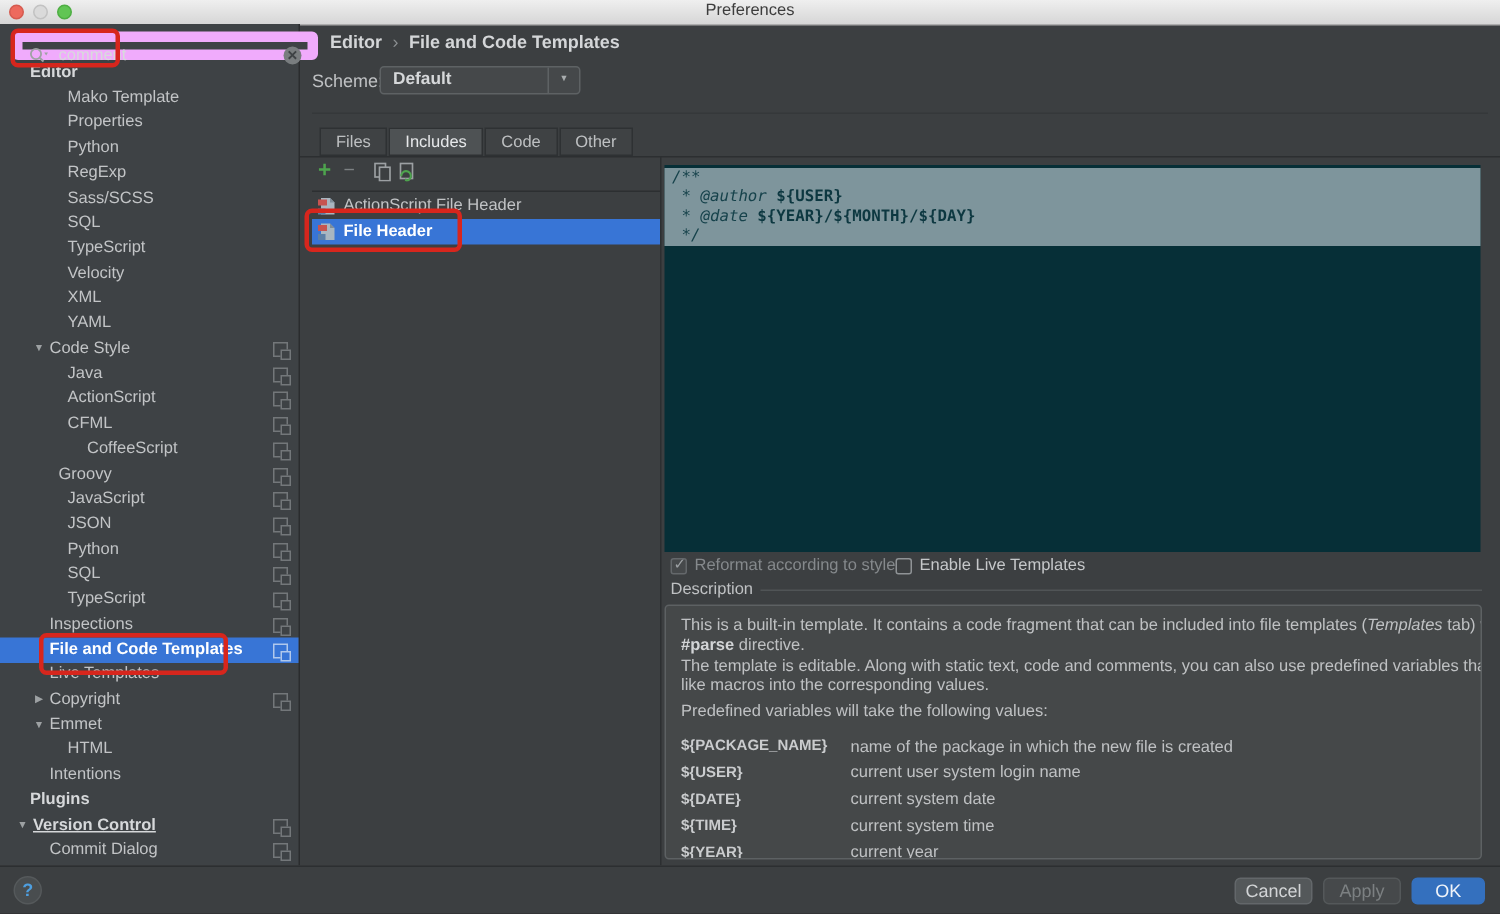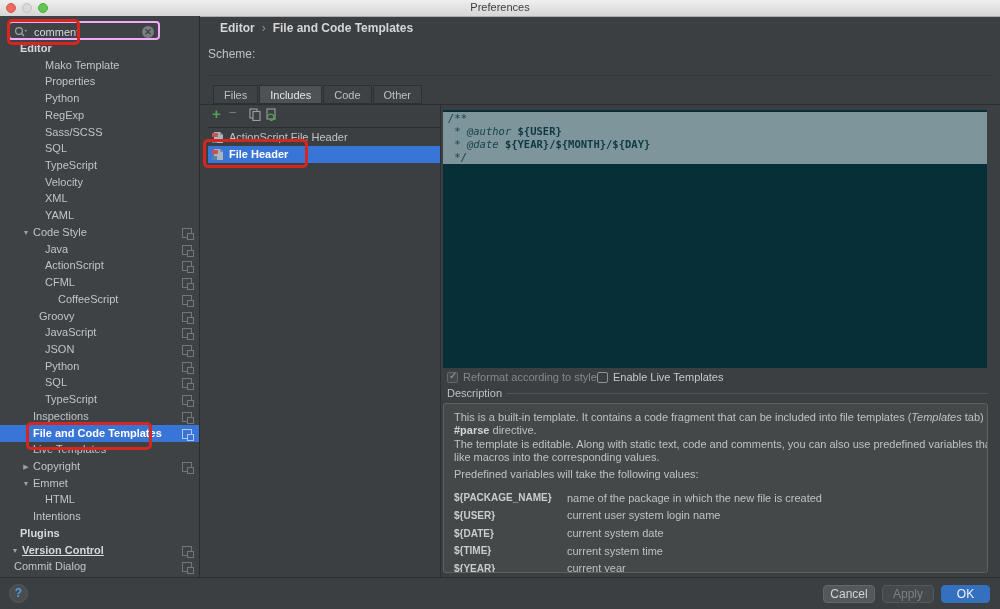--- a/index.html
+++ b/index.html
@@ -9,22 +9,22 @@
   .titlebar{position:absolute;left:0;top:0;width:1000px;height:16px;
             background:linear-gradient(#EFEFEF,#D6D6D6);border-bottom:1px solid #ACACAC;}
   .title-text{position:absolute;left:0;right:0;top:1px;text-align:center;font-size:11px;color:#3D3D3D;}
   .tl-dot{position:absolute;top:3px;width:10px;height:10px;border-radius:50%;}
   .tl-close{left:6px;background:#ED6A5E;border:1px solid #D55B50;box-sizing:border-box;}
   .tl-min{left:22px;background:#DADADA;border:1px solid #C2C2C2;box-sizing:border-box;}
   .tl-zoom{left:38px;background:#61C554;border:1px solid #4EAE43;box-sizing:border-box;}
   
   .sidebar{position:absolute;left:0;top:16px;width:200px;height:561px;background:#3E4245;
            border-right:1px solid #2A2C2E;box-sizing:border-box;}
-  .search-field{position:absolute;left:8px;top:5px;width:152px;height:19px;box-sizing:border-box;
-                border:2px solid #f0abfc;border-radius:4px;background:#3E4245;}
+  .search-field{position:absolute;left:8px;top:5px;width:204px;height:19px;box-sizing:border-box;
+                border:7px solid #f0abfc;border-radius:4px;background:#3E4245;}
   .search-text{position:absolute;left:24px;top:3px;font-size:11px;color:#D8DADC;}
   .search-mag{position:absolute;left:4px;top:3px;width:14px;height:13px;}
   .clear-icon{position:absolute;right:4px;top:3px;width:12px;height:12px;border-radius:50%;
               background:#797D7F;color:#3E4245;font-size:9px;line-height:12px;text-align:center;font-weight:bold;}
   .tree{position:absolute;left:0;top:24px;width:199px;height:530px;}
   .tree-row{position:absolute;left:0;width:199px;height:17px;line-height:17px;font-size:11px;color:#C2C4C6;cursor:default;}
   .tree-row.bold .tree-label{font-weight:bold;color:#D6D8DA;}
   .tree-row.selected{background:#3875D6;}
   .tree-row.selected .tree-label{color:#FFFFFF;font-weight:600;}
   .tree-label{white-space:nowrap;}
@@ -153,28 +153,32 @@
         <div class="tree-row" style="top: 351.12px;"><span class="tree-label" style="padding-left: 45px; display: inline-block;">TypeScript</span><span class="prop-icon"></span></div>
         <div class="tree-row" style="top: 367.84px;"><span class="tree-label" style="padding-left: 33px; display: inline-block;">Inspections</span><span class="prop-icon"></span></div>
         <div class="tree-row selected" style="top: 384.56px;"><span class="tree-label" style="padding-left: 33px; display: inline-block;">File and Code Templates</span><span class="prop-icon"></span></div>
         <div class="tree-row" style="top: 401.28px;"><span class="tree-label" style="padding-left: 33px; display: inline-block;">Live Templates</span></div>
         <div class="tree-row" style="top: 418px;"><span class="exp" style="left: 21px;">▶</span><span class="tree-label" style="padding-left: 33px; display: inline-block;">Copyright</span><span class="prop-icon"></span></div>
         <div class="tree-row" style="top: 434.72px;"><span class="exp" style="left: 21px;">▼</span><span class="tree-label" style="padding-left: 33px; display: inline-block;">Emmet</span></div>
         <div class="tree-row" style="top: 451.44px;"><span class="tree-label" style="padding-left: 45px; display: inline-block;">HTML</span></div>
         <div class="tree-row" style="top: 468.16px;"><span class="tree-label" style="padding-left: 33px; display: inline-block;">Intentions</span></div>
         <div class="tree-row bold" style="top: 484.88px;"><span class="tree-label" style="padding-left: 20px; display: inline-block;">Plugins</span></div>
         <div class="tree-row bold" style="top: 501.6px;"><span class="exp" style="left: 10px;">▼</span><span class="tree-label" style="padding-left: 22px; display: inline-block; text-decoration: underline;">Version Control</span><span class="prop-icon"></span></div>
-        <div class="tree-row" style="top: 518.32px;"><span class="tree-label" style="padding-left: 14px; display: inline-block;">Commit Dialog</span><span class="prop-icon"></span></div>
+        <div class="tree-row" style="top: 518.32px;"><span class="tree-label" style="padding-left: 33px; display: inline-block;">Commit Dialog</span><span class="prop-icon"></span></div>
       </div>
   </div>
 
   <div class="breadcrumb">
     <span>Editor</span><span class="crumb-sep">›</span><span>File and Code Templates</span>
   </div>
   <div class="scheme-label">Scheme:</div>
+  <div class="combo">
+    <span class="combo-text">Default</span>
+    <span class="combo-arrow">▼</span>
+  </div>
   <div class="hsep"></div>
 
   <div class="tabs">
       <div class="tab">Files</div>
       <div class="tab active">Includes</div>
       <div class="tab">Code</div>
       <div class="tab">Other</div>
     </div>
   <div class="content-topline"></div>
   <div class="vdivider"></div>

